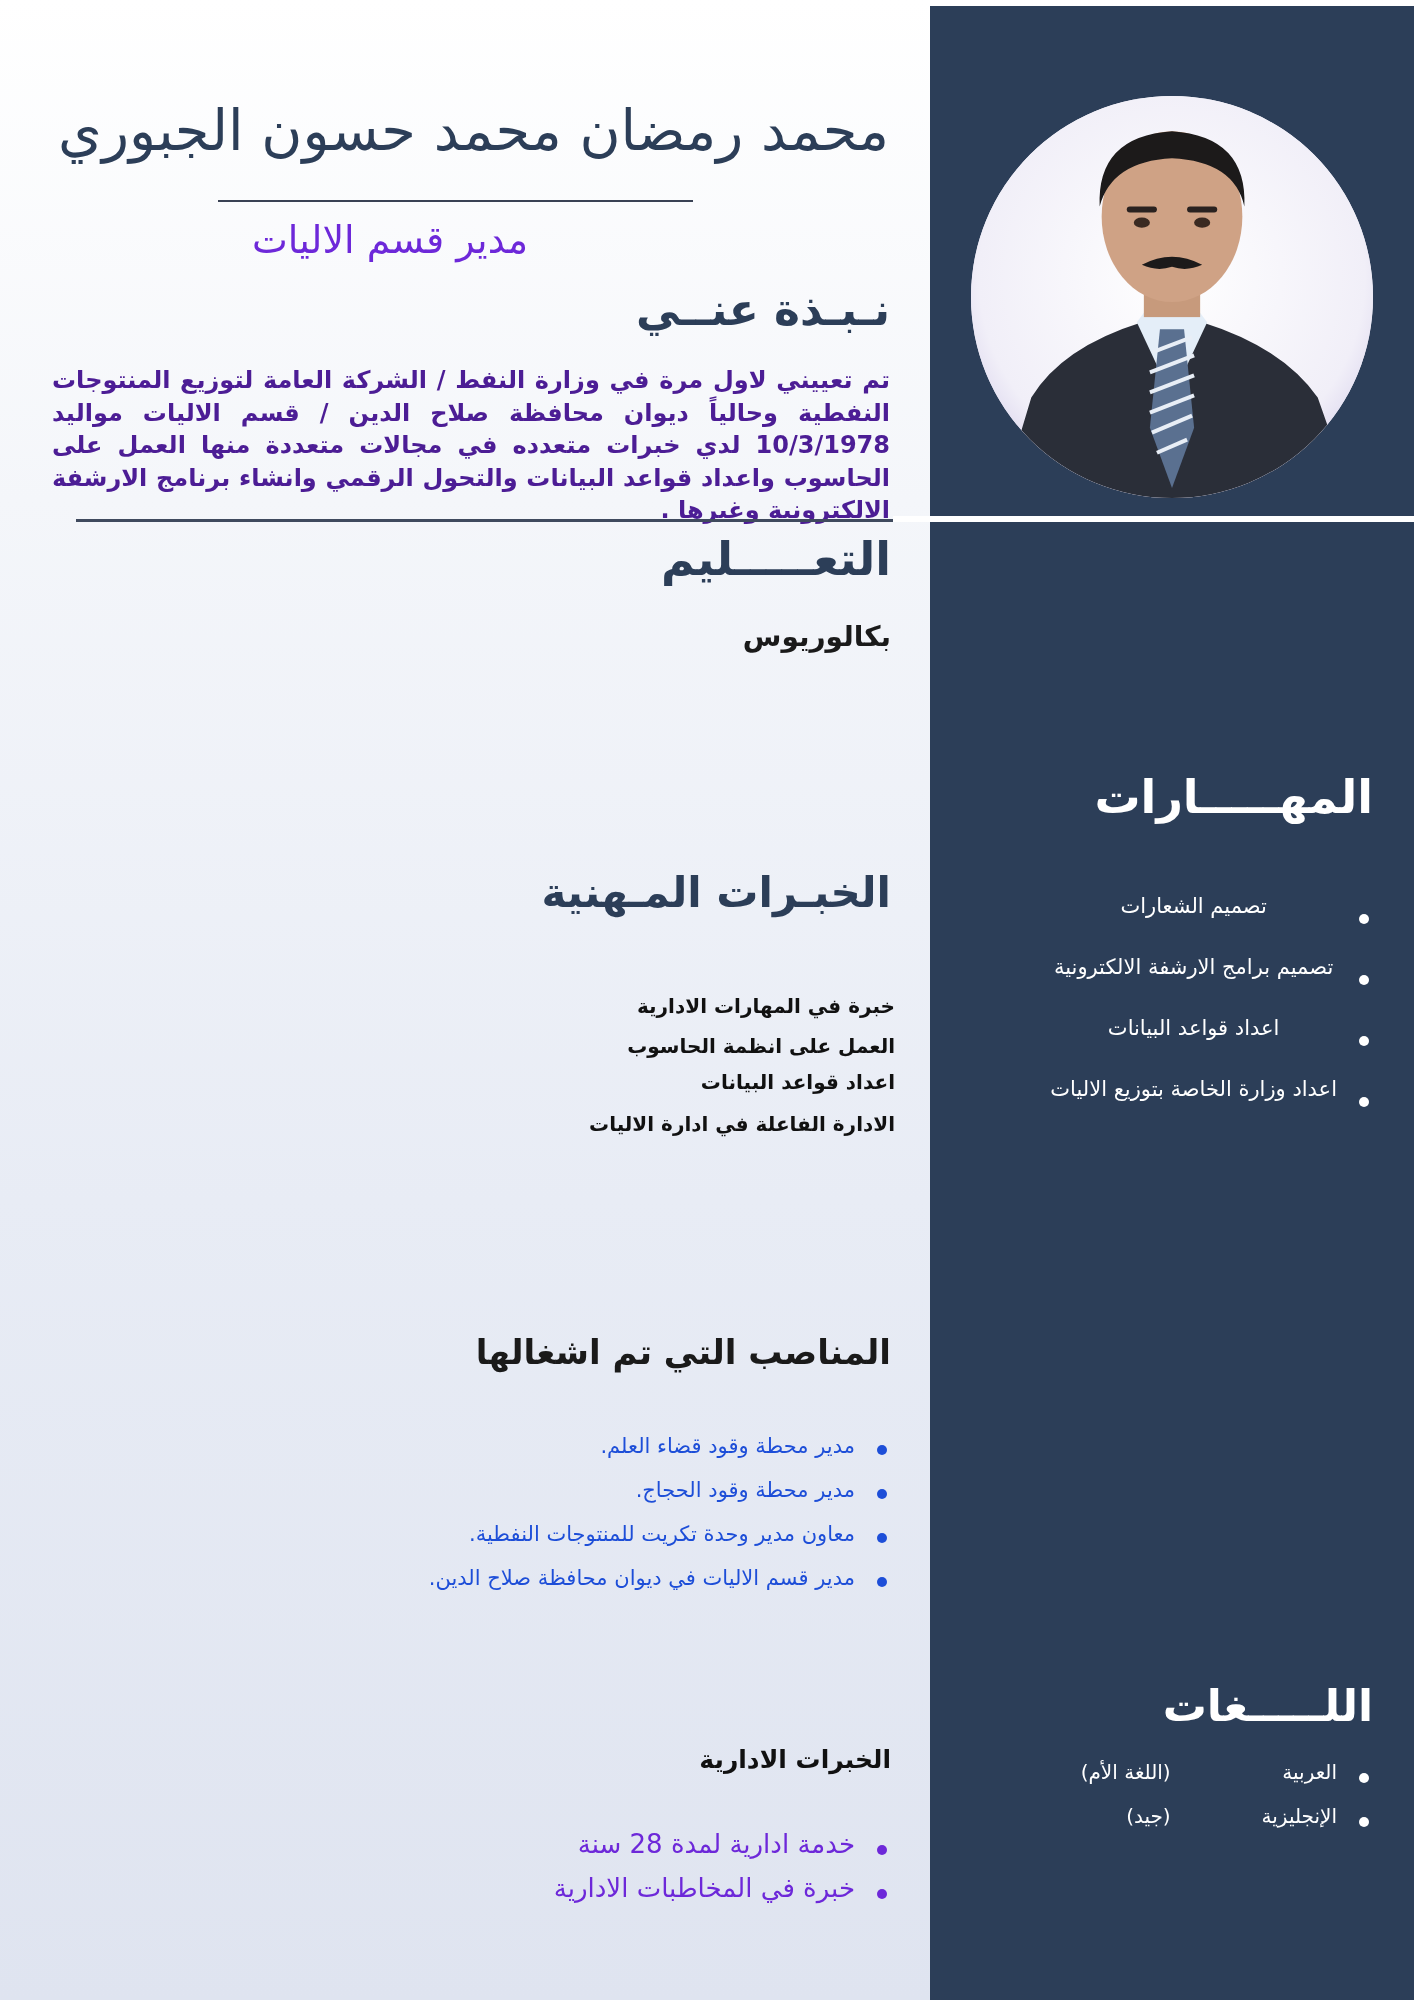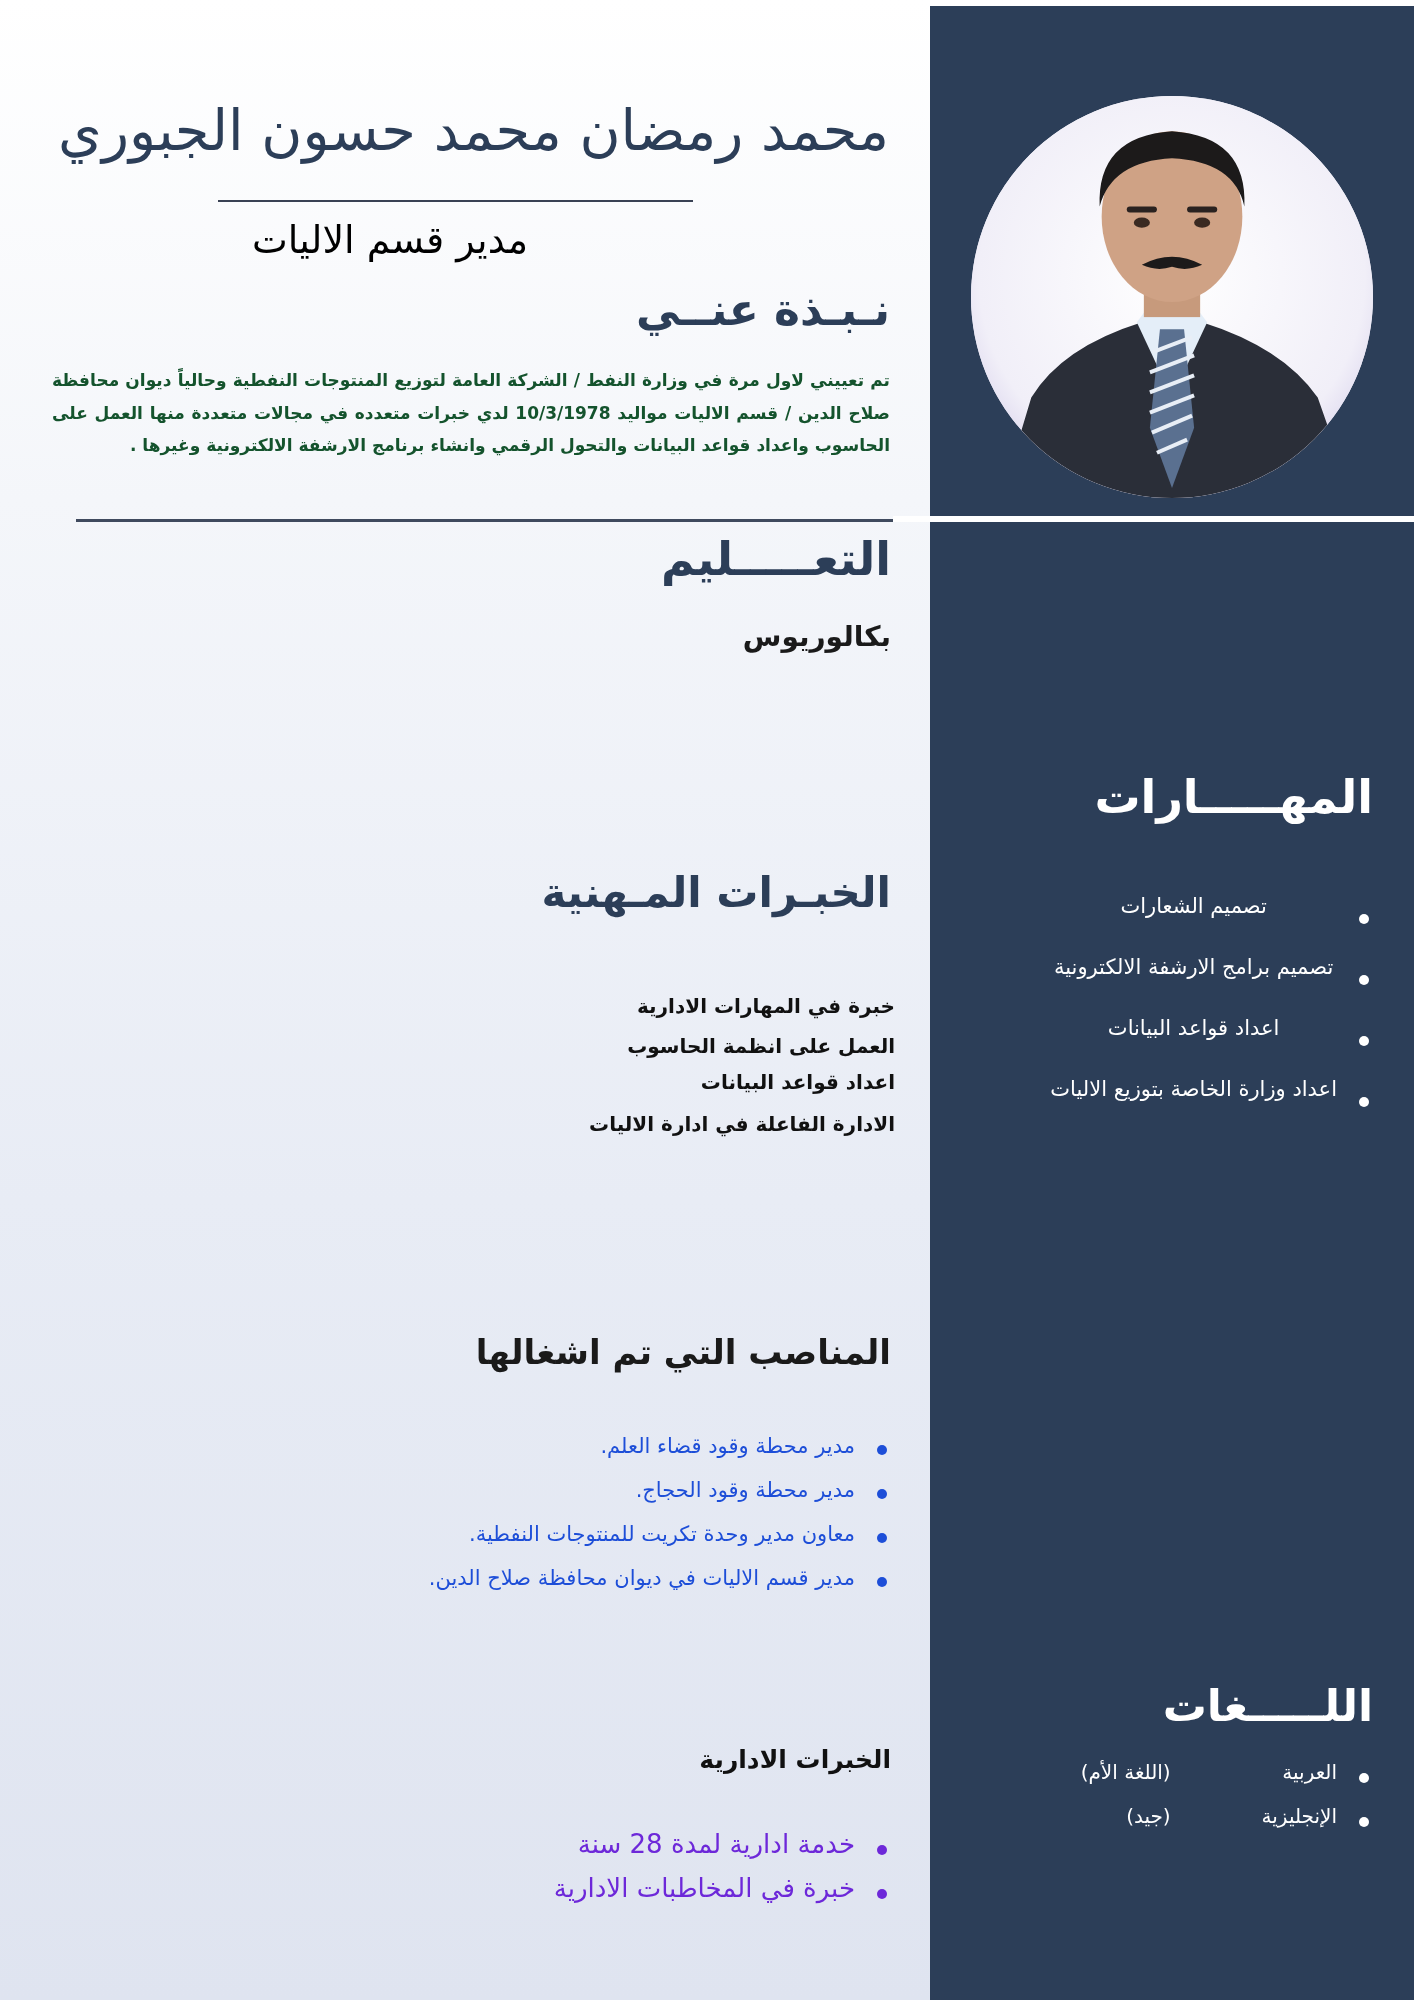--- a/index.html
+++ b/index.html
@@ -30,30 +30,30 @@
   .name {
     position: absolute; right: 525px; top: 98px; width: 820px;
     text-align: right; font-size: 56px; color: #2c3e58; font-weight: normal;
     white-space: nowrap;
   }
   .name-rule {
     position: absolute; left: 218px; top: 200px; width: 475px; height: 2px; background: #3a4254;
   }
   .job-title {
     position: absolute; left: 200px; top: 218px; width: 380px;
-    text-align: center; font-size: 38px; color: #000000;
+    text-align: center; font-size: 38px; color: #6d28d9;
   }
   .about-title {
     position: absolute; right: 524px; top: 284px;
     font-size: 44px; color: #2c3e58; letter-spacing: 6px;
   }
   .about-text {
     position: absolute; left: 52px; top: 364px; width: 838px;
-    font-size: 17px; line-height: 32.5px; text-align: justify; text-align-last: right;
-    color: #14532d; font-weight: bold;
+    font-size: 24px; line-height: 32.5px; text-align: justify; text-align-last: right;
+    color: #4c1d95; font-weight: bold;
   }
   .divider {
     position: absolute; left: 76px; top: 519px; width: 817px; height: 3px; background: #3f4a5e;
   }
   .edu-title {
     position: absolute; right: 523px; top: 532px;
     font-size: 46px; font-weight: bold; color: #2c3e58; letter-spacing: 4px;
   }
   .edu-degree {
     position: absolute; right: 523px; top: 620px;

